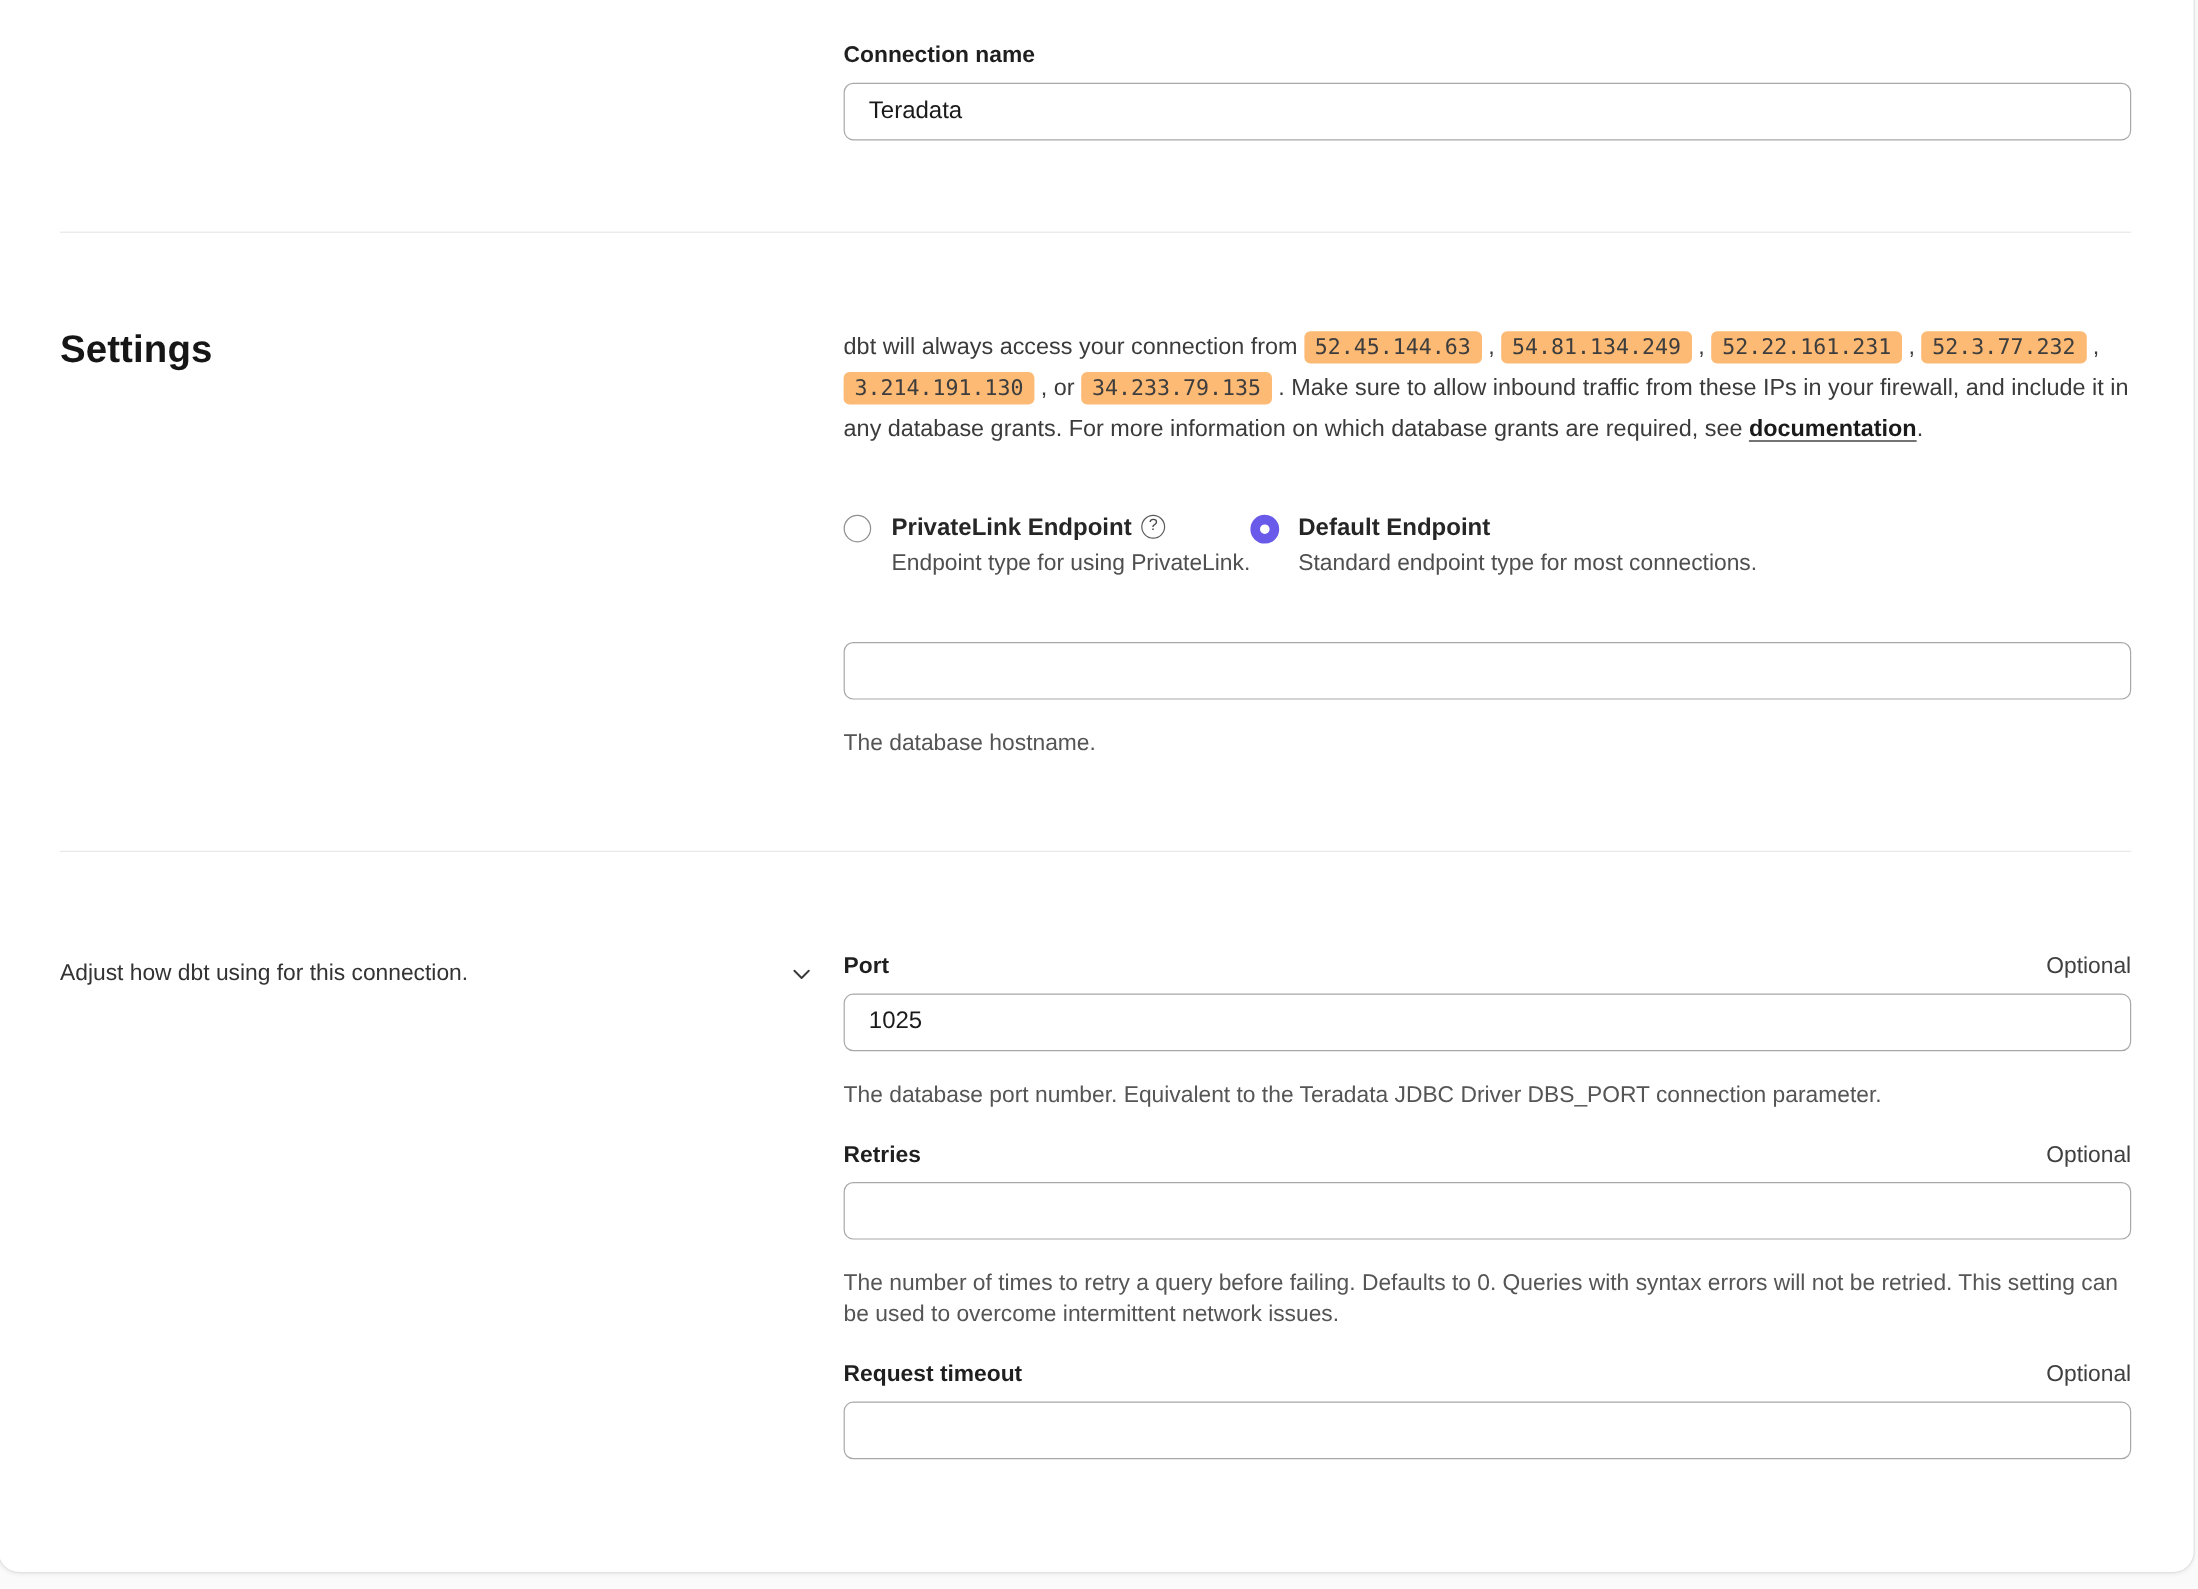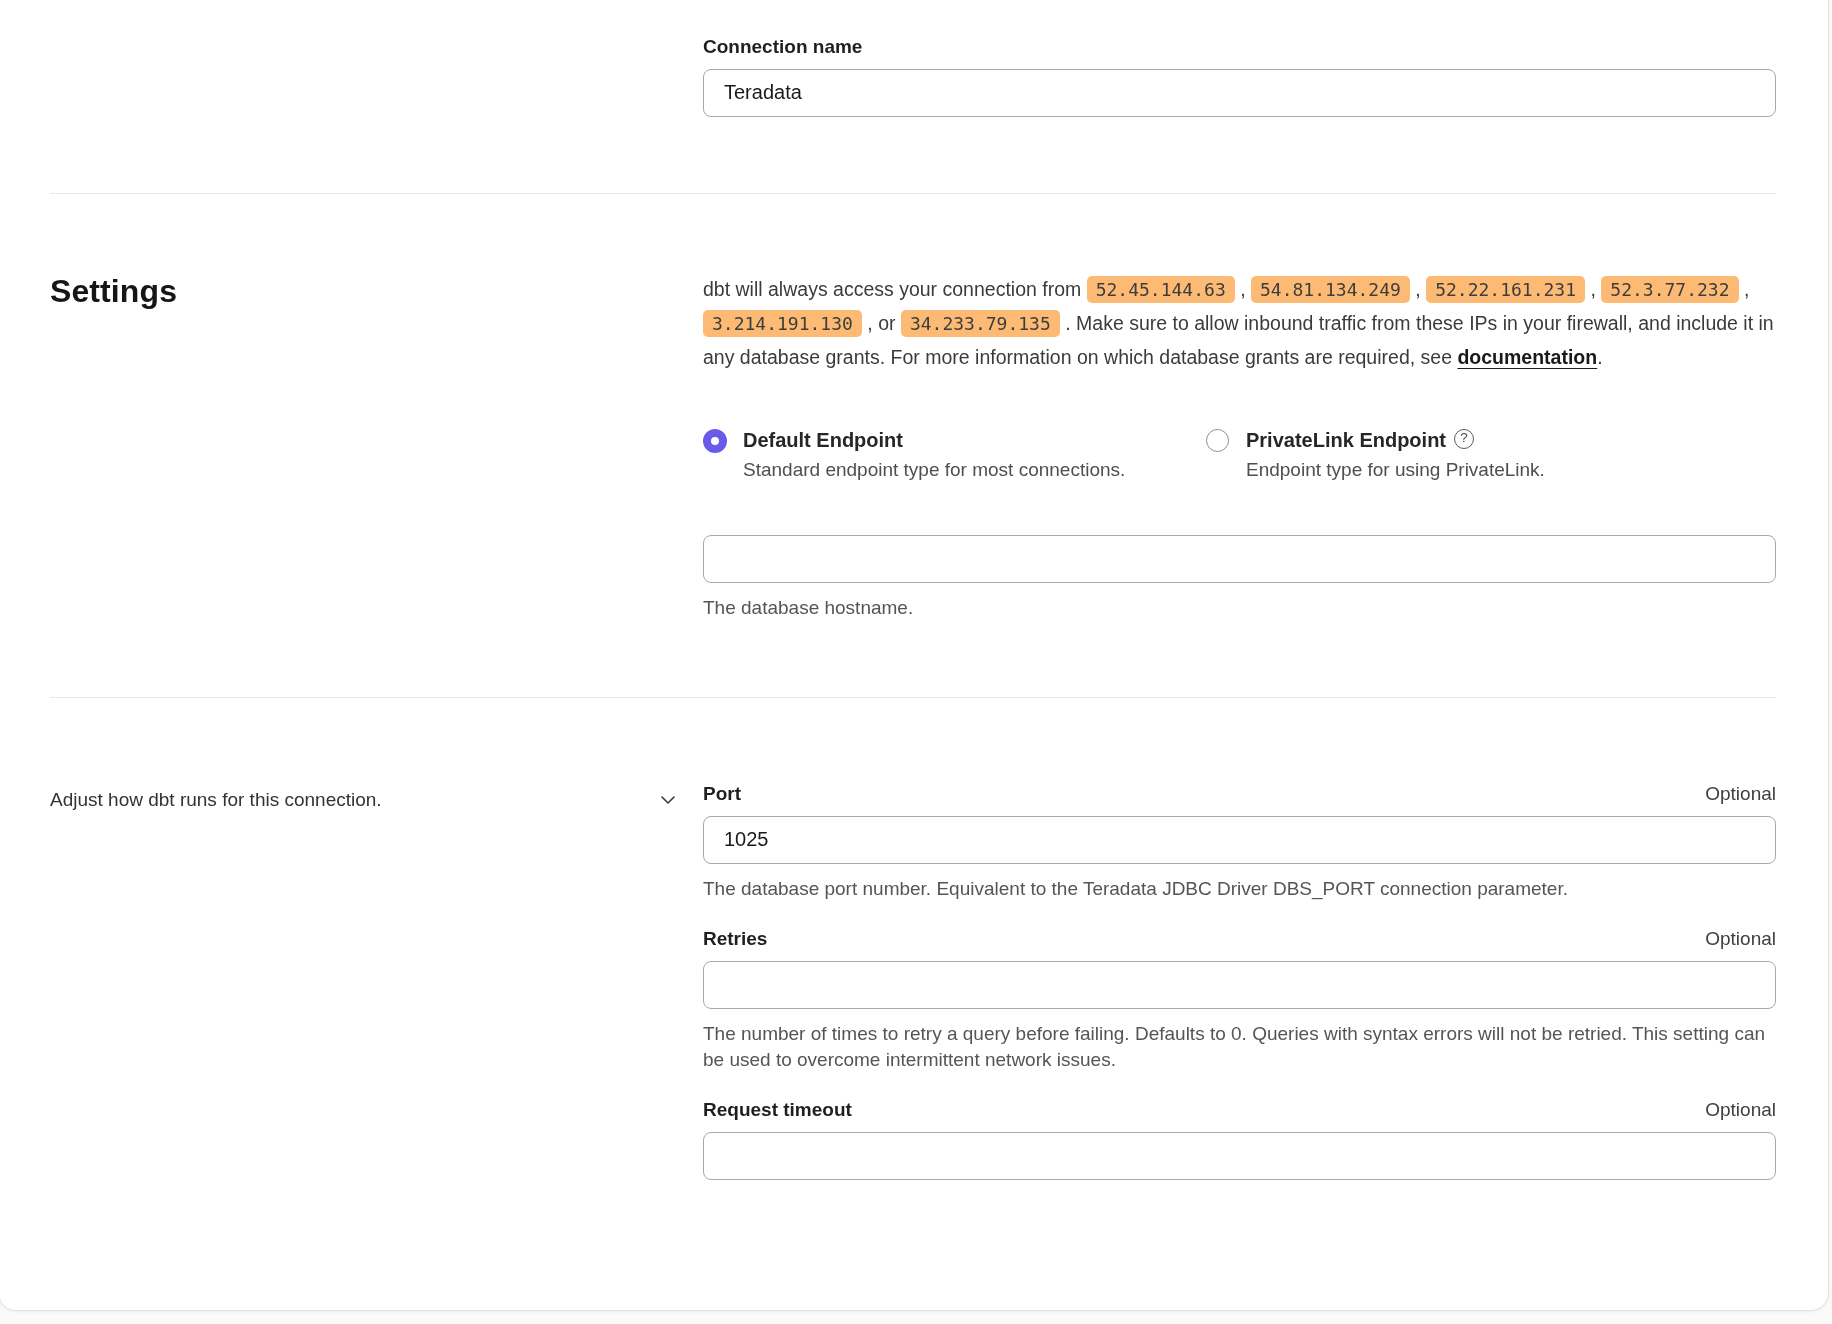--- a/index.html
+++ b/index.html
@@ -74,21 +74,21 @@
     padding: 0 20px;
     font-family: "Liberation Sans", sans-serif;
     font-size: 20px;
     color: #1a1a1a;
     background: #ffffff;
     border: 1px solid #a8a8a8;
     border-radius: 8px;
     outline: none;
   }
   .help-text {
-    margin-top: 12px;
+    margin-top: 24px;
     font-size: 19px;
     color: #555555;
     line-height: 1.35;
   }
   .field + .field { margin-top: 26px; }
 
   
   .ip-paragraph {
     font-size: 19.5px;
     color: #3b3b3b;
@@ -191,47 +191,47 @@
 
     <section class="row section-2">
       <div class="col-left">
         <h2 class="section-heading">Settings</h2>
       </div>
       <div class="col-mid"></div>
       <div class="col-right">
         <p class="ip-paragraph">dbt will always access your connection from <span class="ip-chip">52.45.144.63</span> , <span class="ip-chip">54.81.134.249</span> , <span class="ip-chip">52.22.161.231</span> , <span class="ip-chip">52.3.77.232</span> , <span class="ip-chip">3.214.191.130</span> , or <span class="ip-chip">34.233.79.135</span> . Make sure to allow inbound traffic from these IPs in your firewall, and include it in any database grants. For more information on which database grants are required, see <a class="doc-link">documentation</a>.</p>
 
         <div class="radio-group">
-          <div class="radio-option first">
-            <span class="radio-dot selected"></span>
-            <span class="radio-label">Default Endpoint</span>
-            <div class="radio-desc">Standard endpoint type for most connections.</div>
-          </div>
           <div class="radio-option">
             <span class="radio-dot"></span>
             <span class="radio-label">
               <span>PrivateLink Endpoint</span>
               <span class="help-icon">?</span>
             </span>
             <div class="radio-desc">Endpoint type for using PrivateLink.</div>
           </div>
+          <div class="radio-option first">
+            <span class="radio-dot selected"></span>
+            <span class="radio-label">Default Endpoint</span>
+            <div class="radio-desc">Standard endpoint type for most connections.</div>
+          </div>
         </div>
 
         <div class="field host-field">
           <input class="text-input" type="text" value="" style="">
           <div class="help-text">The database hostname.</div>
         </div>
       </div>
     </section>
 
     <hr class="divider">
 
     <section class="row section-3">
       <div class="col-left">
-        <p class="section-subheading">Adjust how dbt runs for this connection.</p>
+        <p class="section-subheading">Adjust how dbt using for this connection.</p>
       </div>
       <div class="col-mid">
         <button class="chevron-btn">
           <svg width="20" height="20" viewBox="0 0 20 20">
             <polyline points="4,7 10,13 16,7" fill="none" stroke="#3a3a3a" stroke-width="1.6" stroke-linecap="round" stroke-linejoin="round"></polyline>
           </svg>
         </button>
       </div>
       <div class="col-right">
 

